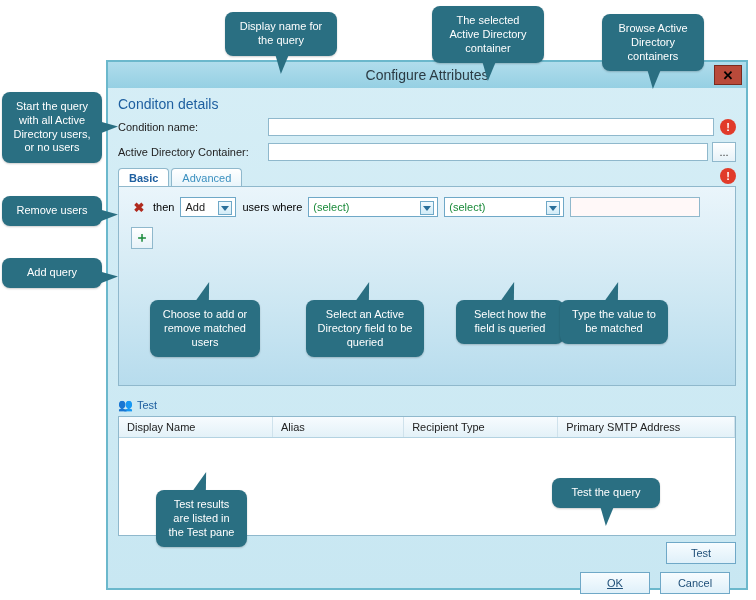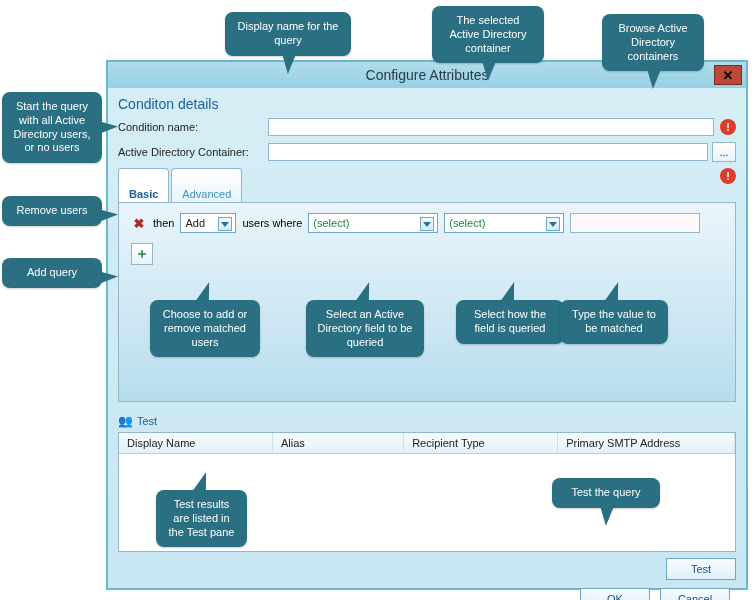--- a/index.html
+++ b/index.html
@@ -86,21 +86,21 @@
     font-size: 11px;
     margin-left: 6px;
     cursor: default;
   }
   .tabs {
     display: flex;
     gap: 2px;
     position: relative;
   }
   .tab {
-    padding: 19px 10px 2px;
+    padding: 3px 10px 2px;
     border: 1px solid #8fb8cc;
     border-bottom: none;
     border-radius: 4px 4px 0 0;
     cursor: pointer;
     background: linear-gradient(#fff,#e9f5fb);
   }
   .tab.active { background:#fff; color:#1e5fa0; font-weight:bold; }
   .tab.inactive { color:#3a8fbf; }
   .err-right {
     margin-left: auto;
@@ -326,21 +326,21 @@
       <div class="btn primary">
           <span>OK</span>
         </div>
       <div class="btn">
           <span>Cancel</span>
         </div>
     </div>
   </div>
 </div>
 
-<div class="callout tail-down" style="left:225px; top:12px; width:126px">Display name for the query</div>
+<div class="callout tail-down" style="left:225px; top:12px; width:112px">Display name for the query</div>
 <div class="callout tail-down" style="left:432px; top:6px; width:112px">The selected Active Directory container</div>
 <div class="callout tail-down" style="left:602px; top:14px; width:102px">Browse Active Directory containers</div>
 
 <div class="callout tail-right" style="left:2px; top:92px; width:100px">Start the query with all Active Directory users, or no users</div>
 <div class="callout tail-right" style="left:2px; top:196px; width:100px">Remove users</div>
 <div class="callout tail-right" style="left:2px; top:258px; width:100px">Add query</div>
 
 <div class="callout tail-up" style="left:150px; top:300px; width:110px">Choose to add or remove matched users</div>
 <div class="callout tail-up" style="left:306px; top:300px; width:118px">Select an Active Directory field to be queried</div>
 <div class="callout tail-up" style="left:456px; top:300px; width:108px">Select how the field is queried</div>

